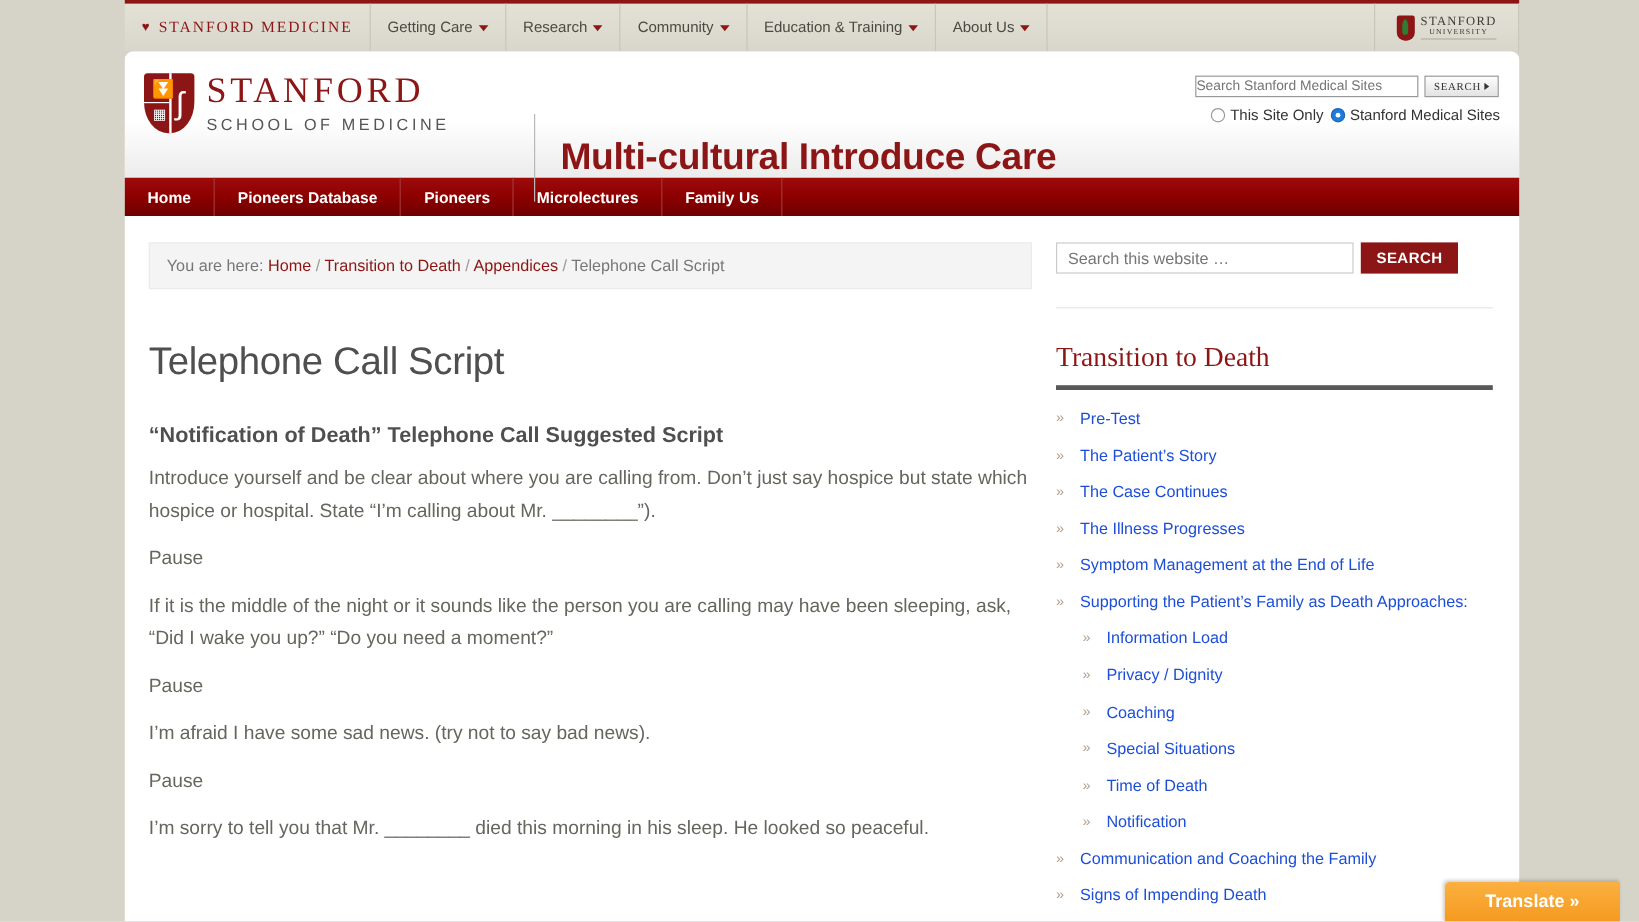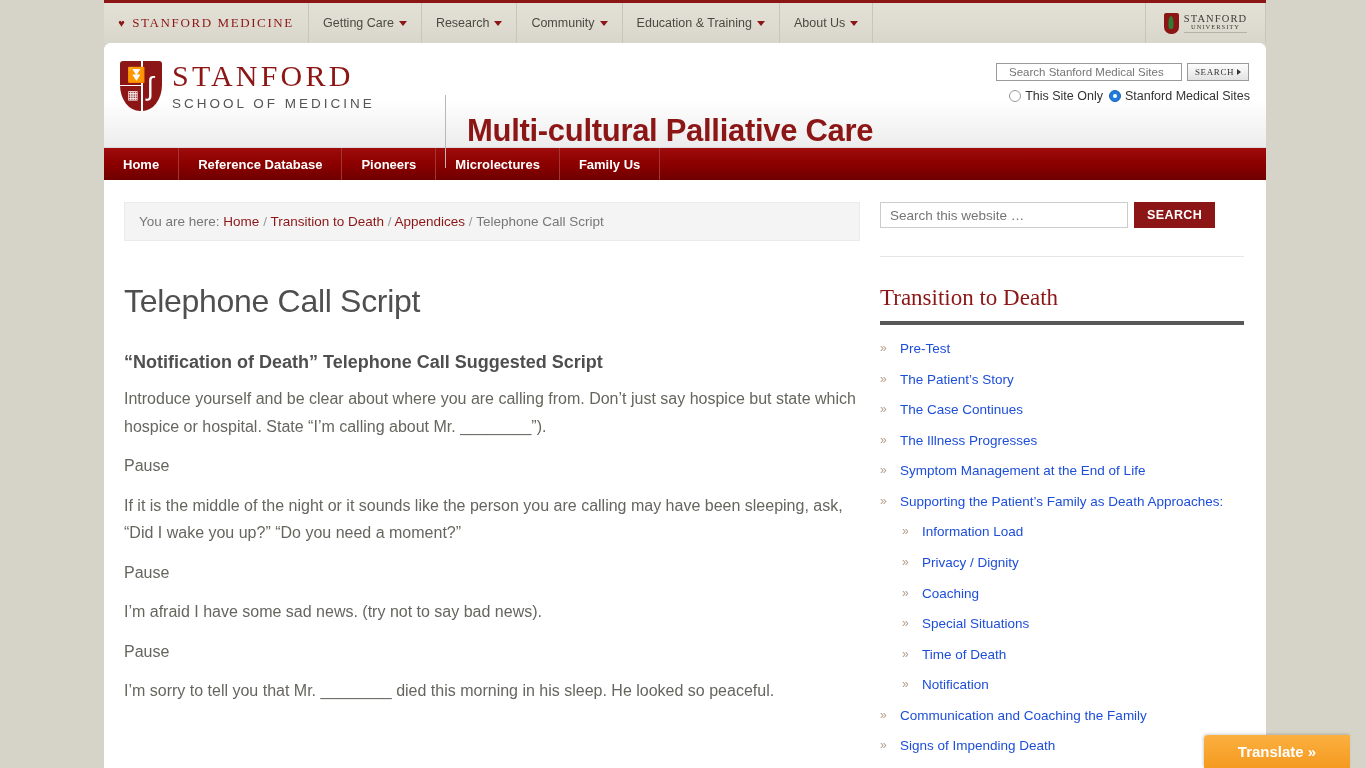--- a/index.html
+++ b/index.html
@@ -115,21 +115,21 @@
     position: absolute; left: 363px; top: 70px;
     font-size: 31px; color: #8c1515; font-weight: bold;
     letter-spacing: -0.3px;
   }
 
   
   .hdr-search { position: absolute; right: 16px; top: 20px; width: 254px; }
   .hdr-search-row { display: flex; align-items: center; gap: 5px; }
   .hdr-search-input {
     width: 186px; height: 18px; font-size: 11.5px; color: #555;
-    border: 1px solid #9a9a9a; padding: 1px 12px;
+    border: 1px solid #9a9a9a; padding: 1px 0;
     font-family: "Liberation Sans", sans-serif; background: #fff;
   }
   .hdr-search-btn {
     height: 18px; padding: 0 7px;
     border: 1px solid #9a9a9a; background: linear-gradient(to bottom,#fdfdfd,#e3e3e3);
     font-family: "Liberation Serif", serif; font-size: 9px; letter-spacing: 0.6px;
     color: #333; cursor: pointer; display:flex; align-items:center; gap:3px;
   }
   .hdr-search-btn .arr {
     width:0;height:0;border-top:3px solid transparent;border-bottom:3px solid transparent;
@@ -280,21 +280,21 @@
           <span class="q1">⏬</span>
           <span class="q3">▦</span>
           <span class="snake">∫</span>
         </span>
         <span class="logo-text">
           <div class="l-stanford">STANFORD</div>
           <div class="l-som">SCHOOL OF MEDICINE</div>
         </span>
       </div>
       <div class="hdr-divider"></div>
-      <div class="site-title">Multi-cultural Palliative Care</div>
+      <div class="site-title">Multi-cultural Introduce Care</div>
 
       <div class="hdr-search">
         <div class="hdr-search-row">
           <input class="hdr-search-input" type="text" placeholder="Search Stanford Medical Sites" style="">
           <button class="hdr-search-btn">
             <span>SEARCH</span>
             <span class="arr"></span>
           </button>
         </div>
         <div class="hdr-radios">
@@ -308,21 +308,21 @@
           </span>
         </div>
       </div>
     </div>
 
     <div class="mainnav">
       <div class="item">
         <span>Home</span>
       </div>
       <div class="item">
-        <span>Reference Database</span>
+        <span>Pioneers Database</span>
       </div>
       <div class="item">
         <span>Pioneers</span>
       </div>
       <div class="item">
         <span>Microlectures</span>
       </div>
       <div class="item">
         <span>Family Us</span>
       </div>

